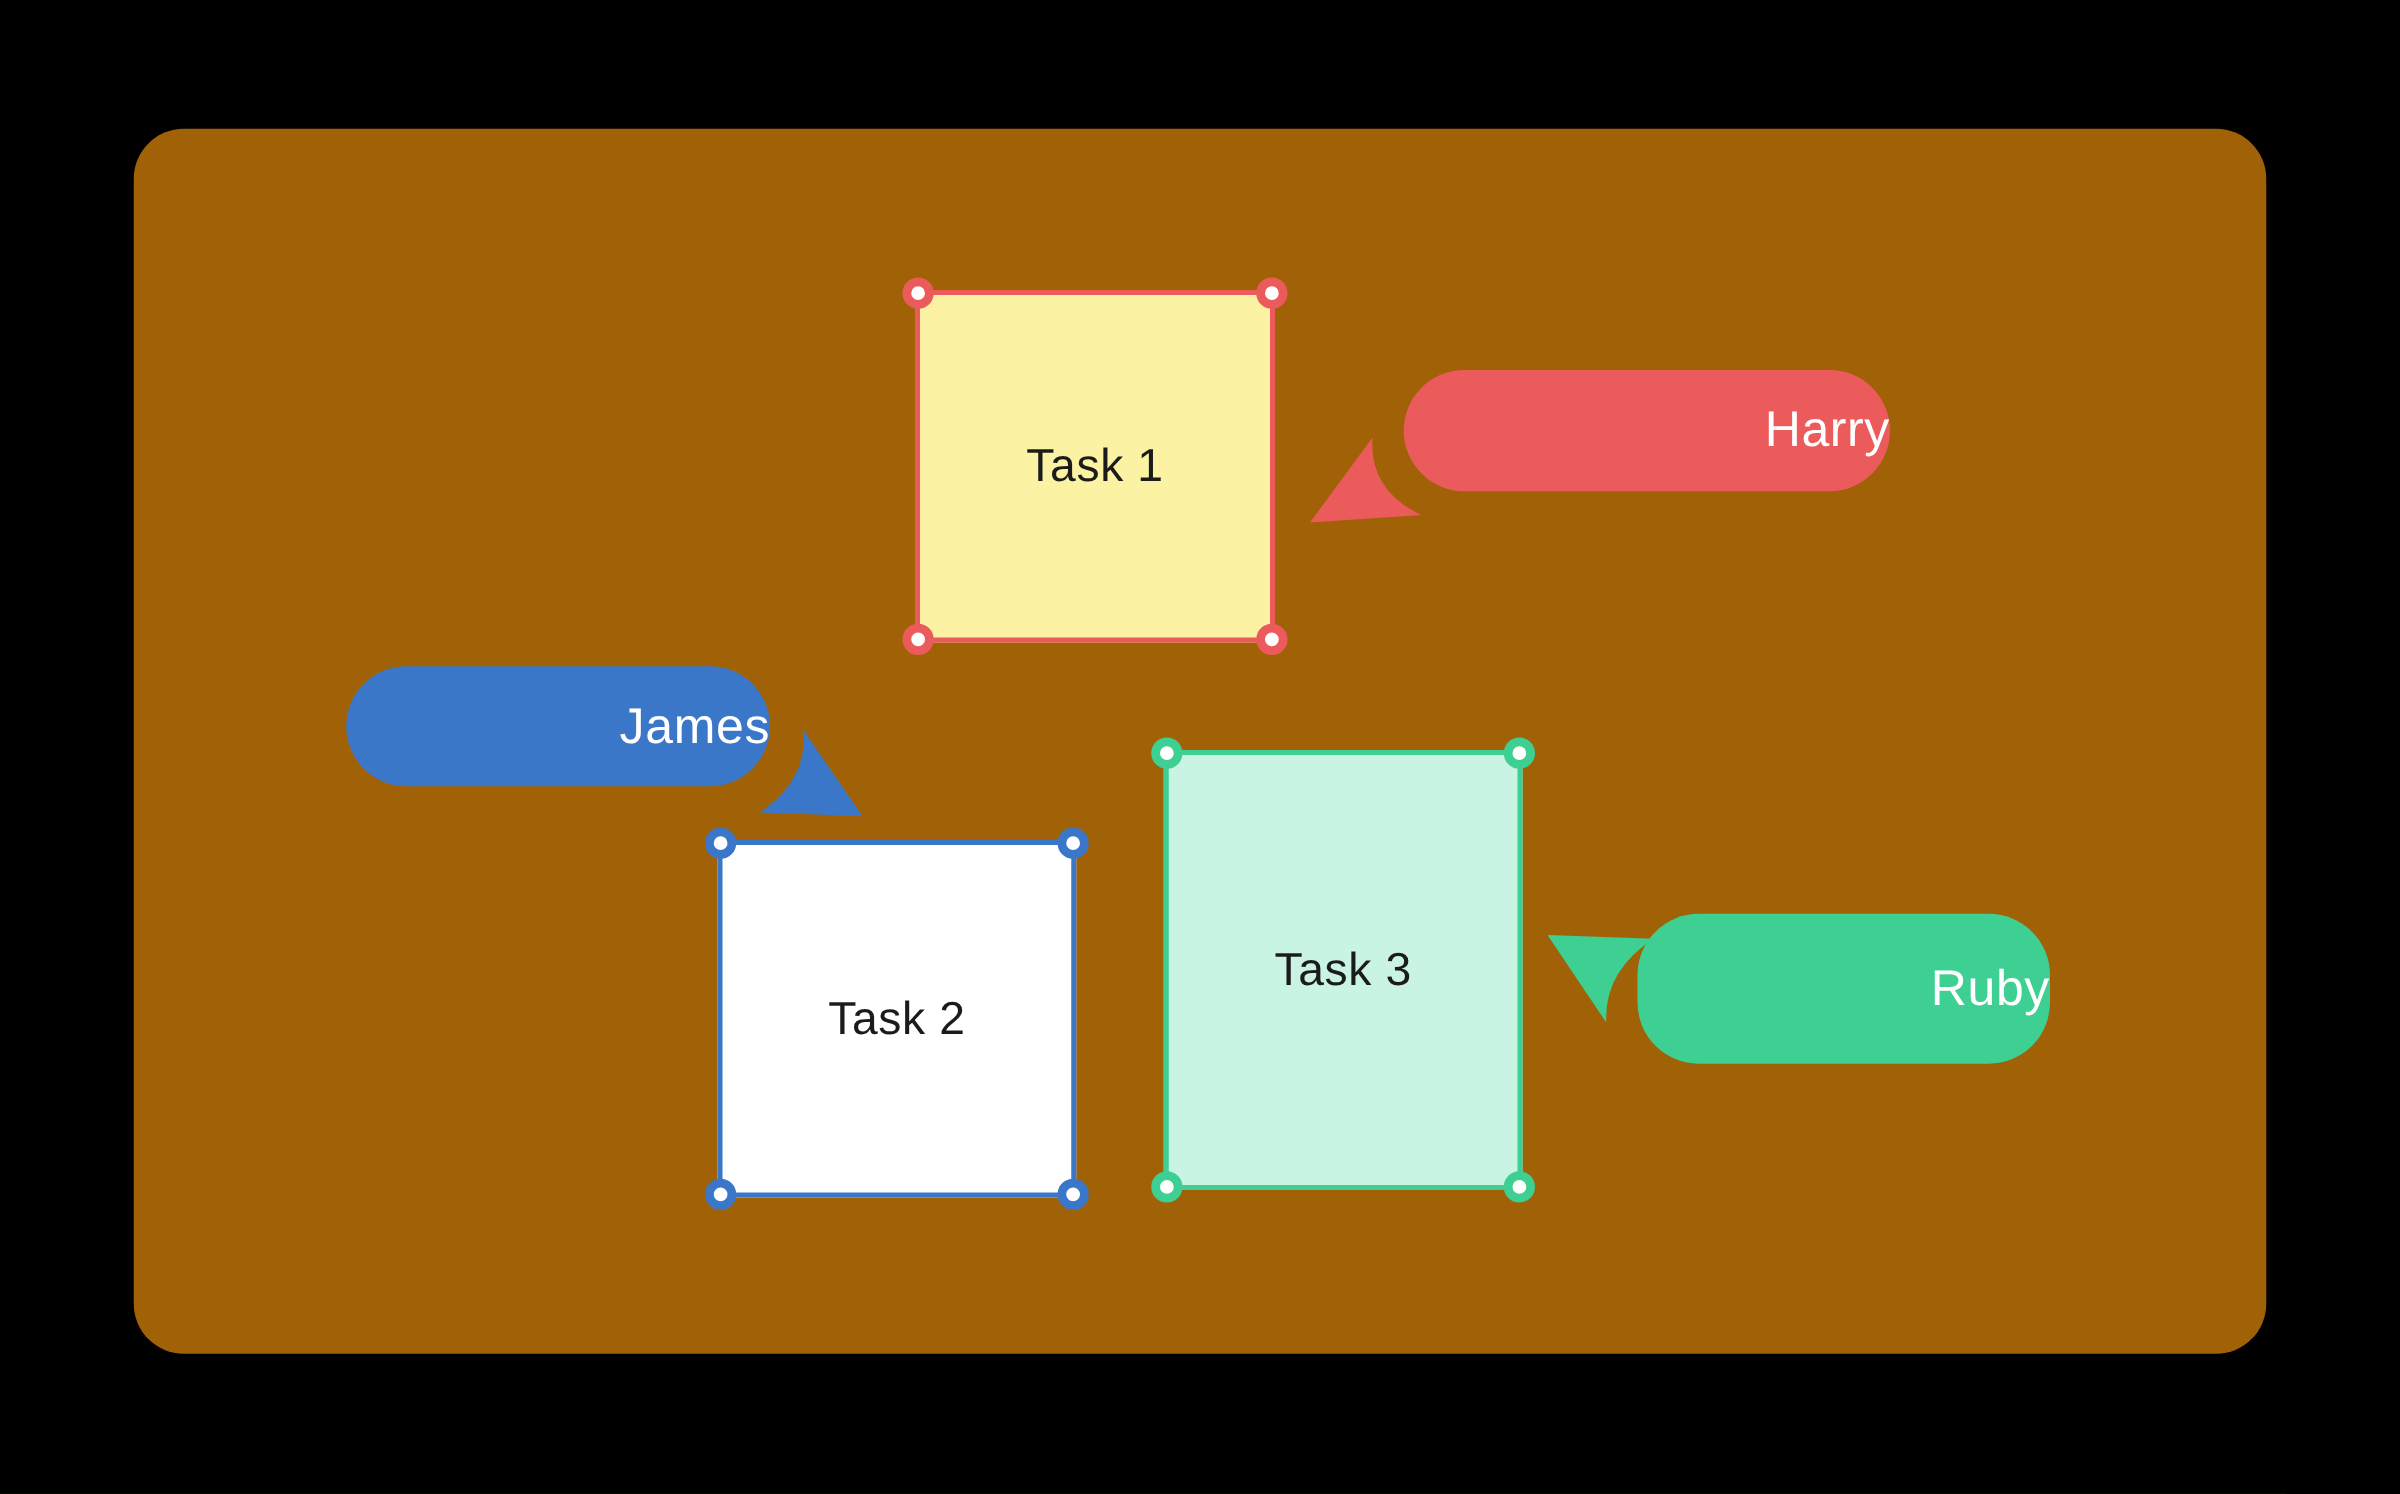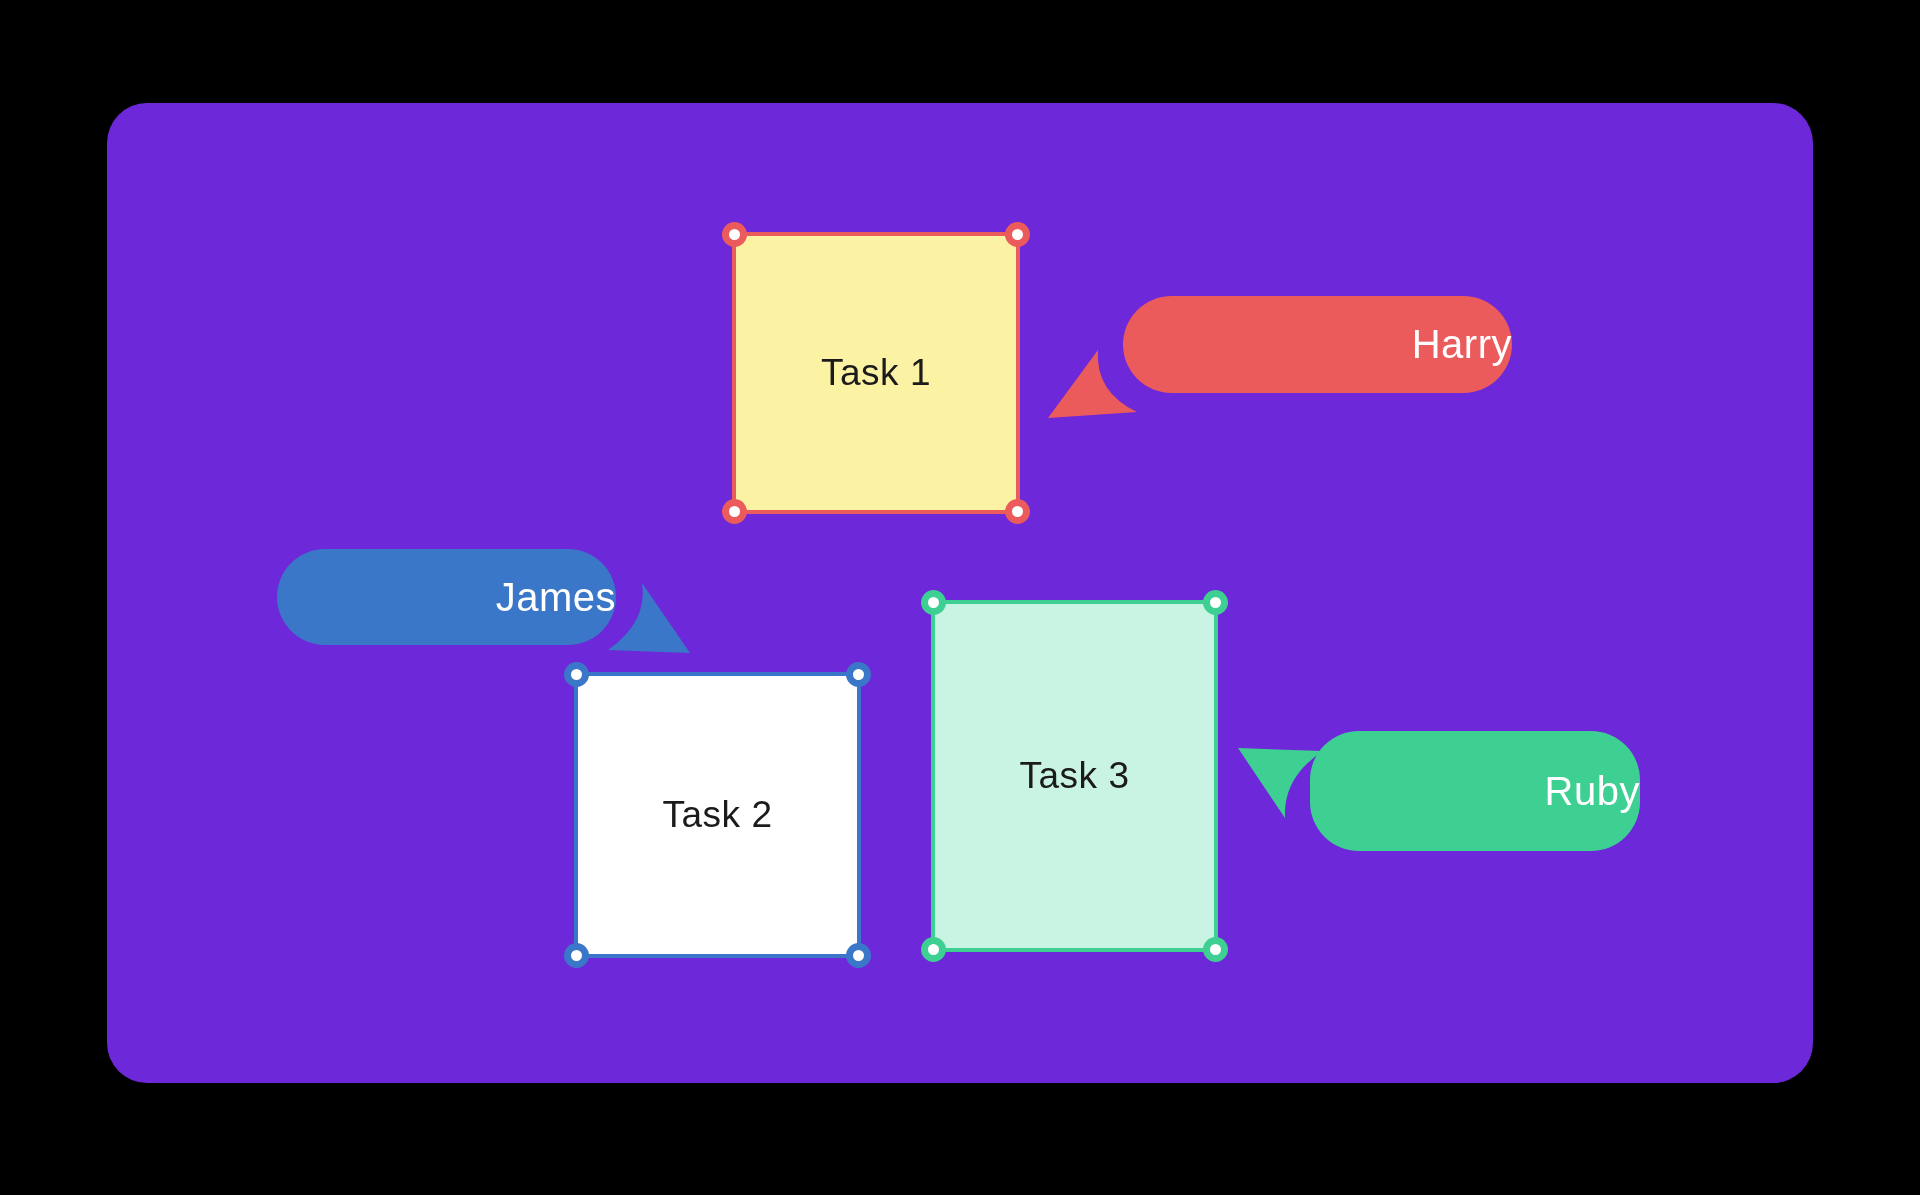--- a/index.html
+++ b/index.html
@@ -11,21 +11,21 @@
     font-family: "Liberation Sans", sans-serif;
     overflow: hidden;
     position: relative;
   }
   .canvas-panel {
     position: absolute;
     left: 107px;
     top: 103px;
     width: 1706px;
     height: 980px;
-    background: #6d28d9;
+    background: #a16207;
     border-radius: 40px;
   }
   
   .task-box {
     position: absolute;
     box-sizing: border-box;
     border-style: solid;
     border-width: 4px;
     display: flex;
     align-items: center;
@@ -59,21 +59,21 @@
     display: flex;
     align-items: center;
     justify-content: flex-end;
     border-radius: 49px;
     color: #FFFFFF;
     font-size: 40px;
     font-weight: 400;
     letter-spacing: 0.5px;
   }
   .pill-red   { background: #EC5B5B; }
-  .pill-blue  { background: #3B77C9; margin-top: 16px; }
+  .pill-blue  { background: #3B77C9; }
   .pill-green { background: #3ECF92; }
   .cursor-svg { position: absolute; overflow: visible; }
   .cursor-red   { fill: #EC5B5B; }
   .cursor-blue  { fill: #3B77C9; }
   .cursor-green { fill: #3ECF92; }
 </style>
 </head>
 <body>
 
 <div class="canvas-panel">

